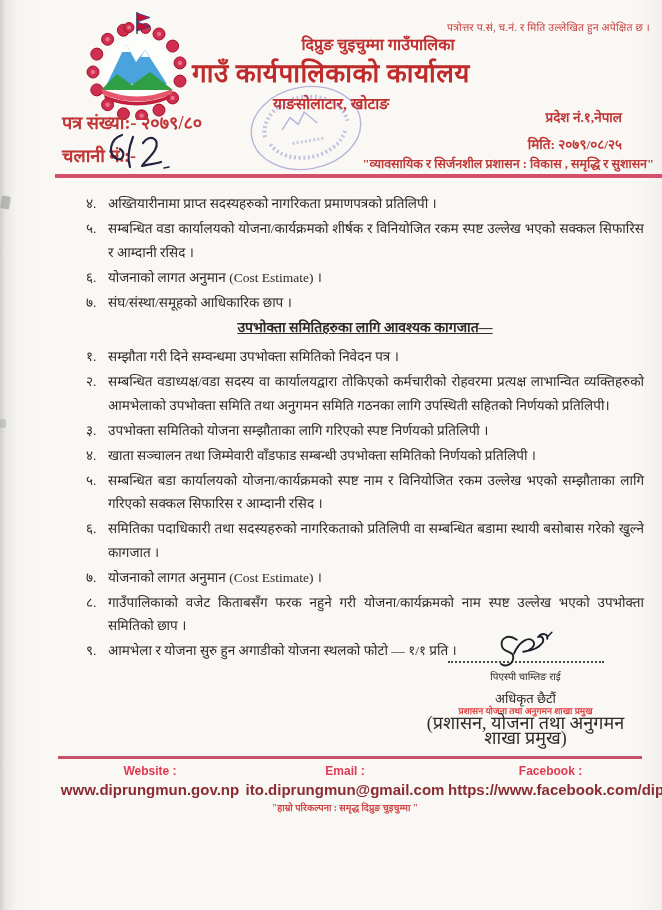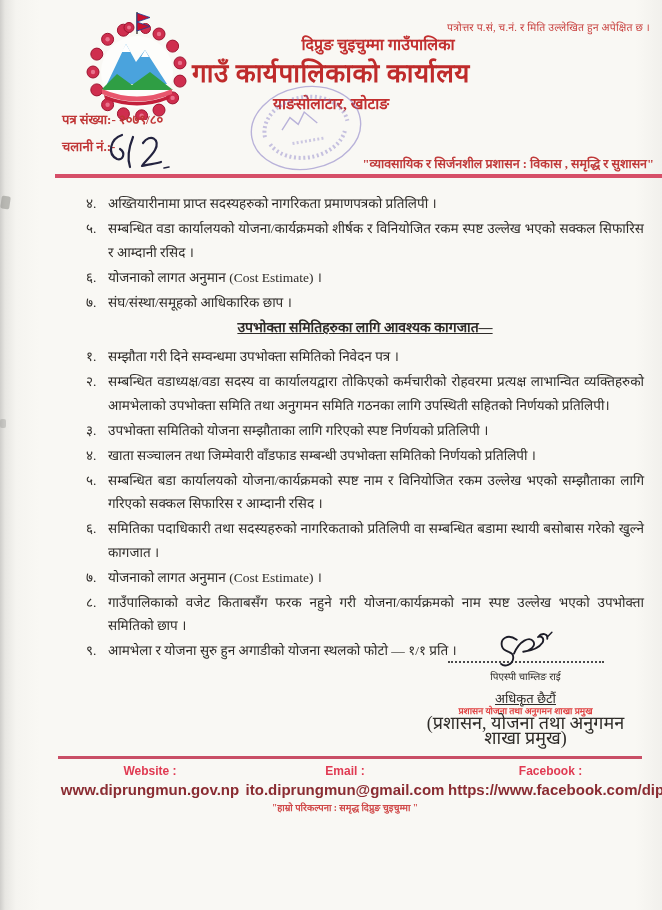--- a/index.html
+++ b/index.html
@@ -18,21 +18,21 @@
   .a1{left:1px;top:196px;width:9px;height:13px;transform:rotate(8deg);}
   .a2{left:0px;top:419px;width:6px;height:9px;opacity:.35;}
 
   
   .notice{position:absolute;top:20px;right:12px;color:#c8403e;font-size:10.5px;letter-spacing:.2px;}
   .emblem{position:absolute;left:82px;top:10px;width:110px;height:110px;}
   .org1{position:absolute;top:33px;left:0;width:100%;text-align:center;color:#c22f2f;font-size:16px;font-weight:bold;margin-left:47px;}
   .org2{position:absolute;top:54px;left:0;width:100%;text-align:center;color:#bf2b2b;font-size:26px;font-weight:bold;letter-spacing:.5px;}
   .org3{position:absolute;top:92px;left:0;width:100%;text-align:center;color:#c22f2f;font-size:15.5px;font-weight:bold;}
   .stamp{position:absolute;left:246px;top:78px;width:120px;height:100px;opacity:.5;transform:rotate(-10deg);}
-  .meta-left{position:absolute;left:62px;top:110px;color:#c03636;font-size:13px;font-weight:bold;}
+  .meta-left{position:absolute;left:62px;top:110px;color:#c03636;font-size:18px;font-weight:bold;}
   .meta-left .row{margin-bottom:9px;}
   .chalani-hand{position:absolute;left:100px;top:128px;width:72px;height:46px;}
   .meta-right{position:absolute;right:40px;top:108px;text-align:right;color:#c03636;font-size:13.5px;font-weight:bold;}
   .meta-right .row{margin-bottom:9px;}
   .slogan{position:absolute;right:8px;top:155px;color:#c03a3a;font-size:12.5px;font-weight:bold;}
   .redline{position:absolute;left:55px;top:174px;width:607px;height:4px;background:#d64f68;}
 
   
   .content{position:absolute;left:86px;top:192px;width:558px;color:#2e2b28;}
   .li{display:flex;line-height:23.5px;font-size:13.5px;margin-bottom:1.5px;}
@@ -41,21 +41,21 @@
   .sec-heading{
     text-align:center;font-size:14px;font-weight:bold;line-height:24px;
     text-decoration:underline;margin:2px 0 5px 0;
   }
 
   
   .sig-block{position:absolute;left:418px;top:628px;width:215px;text-align:center;color:#2e2b28;}
   .sig-scribble{width:74px;height:42px;margin-bottom:-14px;}
   .sig-dots{width:156px;margin:0 auto;border-bottom:2px dotted #4a4a4a;height:1px;}
   .sig-name{font-size:10px;margin-top:6px;}
-  .sig-desig{font-size:13px;margin-top:9px;line-height:13px;text-decoration:underline;}
+  .sig-desig{font-size:13px;margin-top:9px;line-height:13px;}
   .sig-stamp-line{font-size:9px;font-weight:bold;color:#e04545;line-height:10px;margin-top:1px;}
   .sig-full{font-size:18px;line-height:15px;}
 
   
   .footline{position:absolute;left:58px;top:756px;width:584px;height:3px;background:#c94f66;}
   .foot-col{position:absolute;text-align:center;font-family:"Liberation Sans","DejaVu Sans",sans-serif;}
   .foot-label{color:#e03a52;font-weight:bold;font-size:12px;margin-bottom:3px;}
   .foot-value{color:#8a2c32;font-weight:bold;font-size:15px;}
   .fc-web{left:55px;top:764px;width:190px;}
   .fc-mail{left:245px;top:764px;width:200px;}
@@ -139,20 +139,24 @@
 
   <svg class="chalani-hand" viewBox="0 0 72 46">
     <g stroke="#23233f" stroke-width="2.2" fill="none" stroke-linecap="round" stroke-linejoin="round">
       <path d="M22,7 C10,11 7,26 17,31 C23,33 26,25 20,21"></path>
       <path d="M33,9 C29,19 27,30 30,39"></path>
       <path d="M43,15 C50,5 61,11 55,22 C51,29 45,33 42,38 C48,36 56,36 61,34"></path>
       <path d="M64,40 L69,39" stroke-width="1.6"></path>
     </g>
   </svg>
 
+  <div class="meta-right">
+    <div class="row">प्रदेश नं.१,नेपाल</div>
+    <div class="row"><span>मिति:</span> <span>२०७९/०८/२५</span></div>
+  </div>
 
   <div class="slogan">"व्यावसायिक र सिर्जनशील प्रशासन : विकास , समृद्धि  र सुशासन"</div>
   <div class="redline"></div>
 
   <div class="content">
 
     <div class="li">
       <span class="num">४.</span>
       <span class="txt">अख्तियारीनामा प्राप्त सदस्यहरुको नागरिकता प्रमाणपत्रको प्रतिलिपी ।</span>
     </div>

